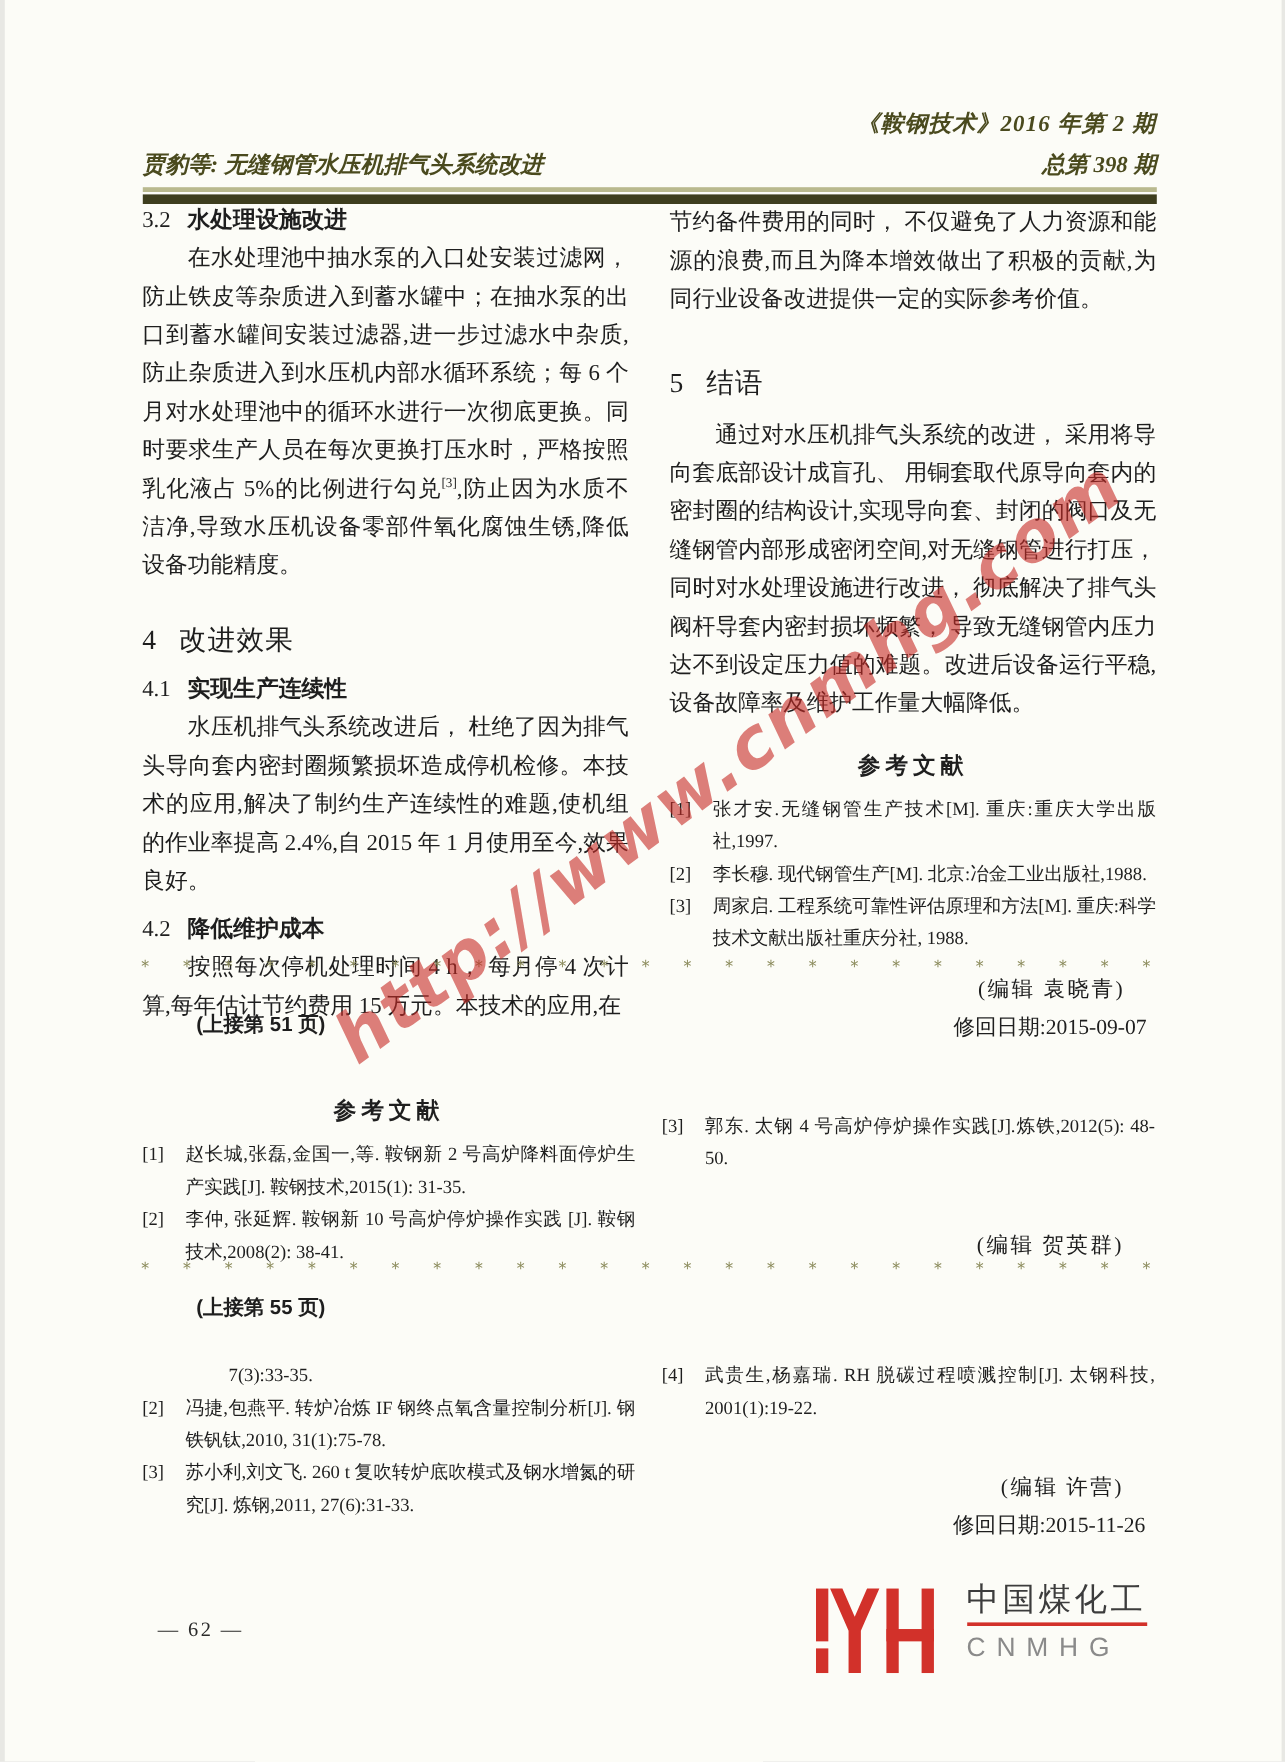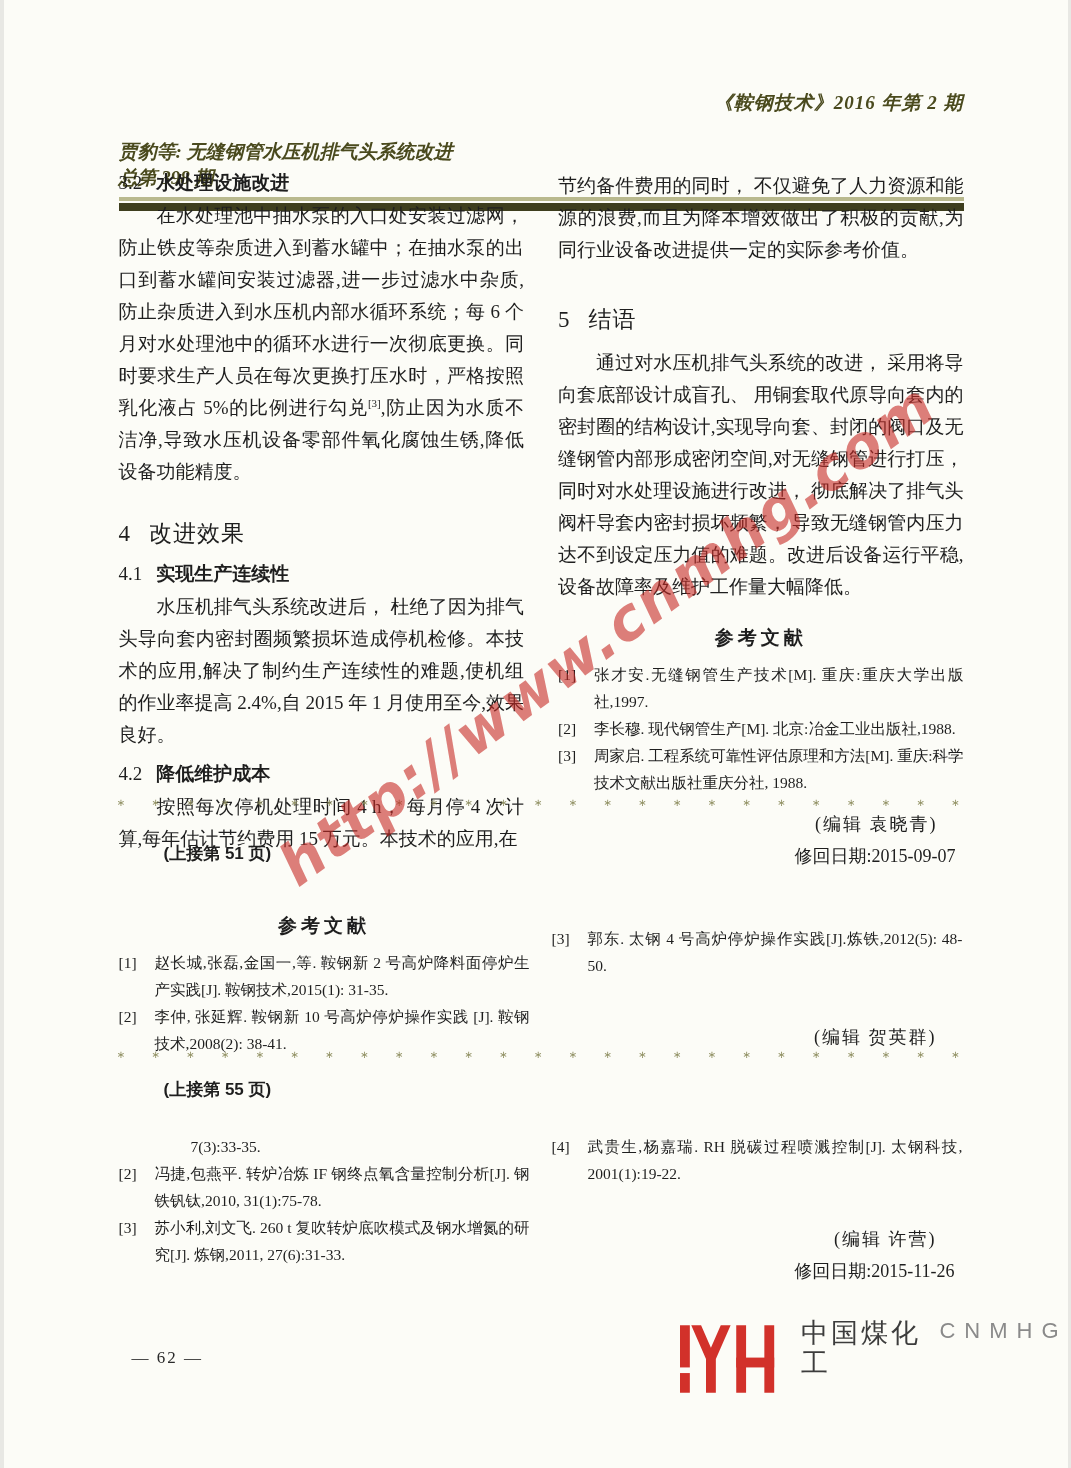--- a/index.html
+++ b/index.html
@@ -7,21 +7,21 @@
     position:relative; width:1064px; height:1468px; margin:0 auto;
     background:#fcfcf7; overflow:hidden;
     font-family:"Liberation Serif","DejaVu Serif",serif;
     color:#1e1e1e;
   }
   .content{position:absolute; left:115px; width:845px;}
 
   
   .hdr{top:90px;}
   .hdr-journal{text-align:right; font-size:19px; color:#4a4a1e; font-weight:bold; font-style:italic; letter-spacing:1px;}
-  .hdr-row{display:flex; justify-content:space-between; margin-top:23px; font-size:19px; color:#4a4a1e; font-weight:bold; font-style:italic;flex-direction:column;}
+  .hdr-row{display:flex; justify-content:space-between; margin-top:8px; font-size:19px; color:#4a4a1e; font-weight:bold; font-style:italic;}
   .hdr-rule-light{height:4px; background:#b9b98e; margin-top:6px;}
   .hdr-rule-dark{height:8px; background:#3e3e1e; margin-top:2px;}
 
   
   .cols{display:flex; gap:34px;}
   .col{width:411px;}
   .art{top:170px;}
   p.body{font-size:19px; line-height:32px; text-align:justify; margin:0;}
   p.indent{text-indent:2em;}
   sup.cite{font-size:11px; vertical-align:super; line-height:0;}
@@ -46,21 +46,21 @@
   .blk2{top:842px;} .blk3{top:1078px;}
   .cont-from{font-family:Liberation Sans, sans-serif; font-weight:bold; font-size:17px; margin:0 0 0 45px;}
   .blk-cols{display:flex; gap:22px; margin-top:18px;}
   .blk2 .refs-title{margin-top:24px;}
   .cont-ref{margin-left:36px;}
 
   
   .pagenum{position:absolute; left:128px; top:1348px; font-size:17px; letter-spacing:2px; color:#2a2a2a;}
   .logo{position:absolute; left:676px; top:1318px; display:flex; align-items:flex-start; gap:16px;}
   .logo-mark{width:110px; height:82px;}
-  .logo-right{display:flex; }
+  .logo-right{display:flex; flex-direction:column;}
   .logo-cn{font-family:"Liberation Sans","DejaVu Sans",sans-serif; font-size:27px; color:#3c3c3c; letter-spacing:3px; line-height:30px;}
   .logo-underline{height:3px; background:#d2312a; margin:4px 0 5px 0;}
   .logo-en{font-family:"Liberation Sans","DejaVu Sans",sans-serif; font-size:22px; color:#8a8a8a; letter-spacing:9px;}
 
   
   .watermark{
     position:absolute; left:282px; top:838px; z-index:9; pointer-events:none;
     font-family:"DejaVu Sans","Liberation Sans",sans-serif; font-weight:bold; font-style:italic;
     font-size:58px; color:rgba(198,42,36,0.60); white-space:nowrap;
     transform:rotate(-36.5deg); transform-origin:0 50%; letter-spacing:2px;

